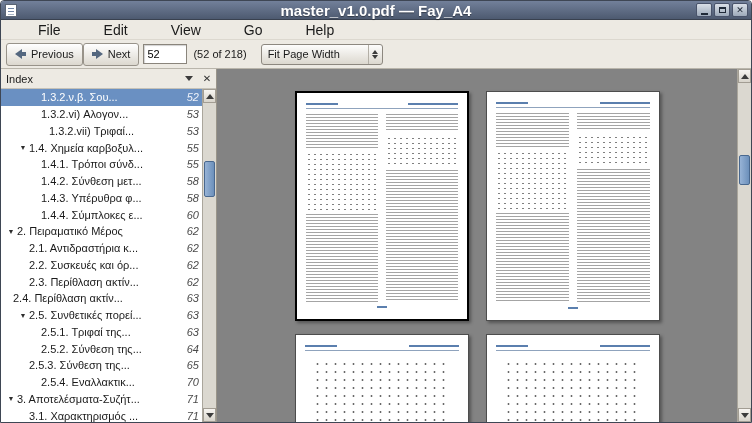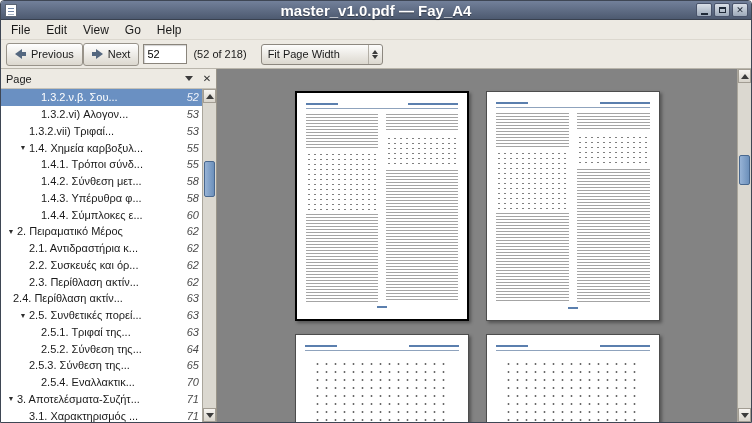--- a/index.html
+++ b/index.html
@@ -22,21 +22,21 @@
   .win-controls { margin-left:auto; display:flex; gap:2px; margin-right:3px; }
   .win-btn { width:16px; height:14px; border:1px solid #49536a; border-radius:2px;
              background:linear-gradient(#d9dfe7,#9daaba); display:flex; align-items:center;
              justify-content:center; color:#202a38; font-size:9px; line-height:1; cursor:default; }
   .glyph-min { width:7px; height:2px; background:#202a38; margin-top:7px; }
   .glyph-max { width:7px; height:6px; border:1px solid #202a38; border-top-width:2px; }
 
   
   .menubar { height:20px; flex:none; display:flex; align-items:center; padding-left:2px;
              background:#edeae3; border-bottom:1px solid #dcd8cf; }
-  .menu-item { padding:2px 8px; font-size:12px; }
+  .menu-item { padding:2px 8px; font-size:14px;margin-left:27px; }
 
   
   .toolbar { height:29px; flex:none; display:flex; align-items:center; padding-left:5px;
              background:#edeae3; border-bottom:1px solid #b9b5ab; }
   .tb-button { display:flex; align-items:center; gap:5px; height:23px; padding:0 8px;
                border:1px solid #98938a; border-radius:3px; font-size:11px; color:#1c1c1c;
                background:linear-gradient(#ffffff,#dcd8cf); }
   .arr { display:flex; align-items:center; }
   .arr-tail { width:4px; height:4px; background:#54677f; }
   .tri-left  { width:0; height:0; border:5px solid transparent; border-left:0;  border-right:7px solid #54677f; }
@@ -164,40 +164,40 @@
           <span class="tri-down-s"></span>
       </span>
     </span>
   </div>
 
   <div class="content">
 
     <div class="sidebar">
       <div class="sidebar-header">
         <span class="sidebar-title-btn">
-          <span class="sidebar-title">Page</span>
+          <span class="sidebar-title">Index</span>
           <span class="chev"></span>
         </span>
         <span class="sidebar-close">
             <span>✕</span>
           </span>
       </div>
       <div class="sidebar-body">
         <div class="toc-list">
             <div class="toc-row selected" style="padding-left: 28px;">
               <span class="toc-arrow"></span>
               <span class="toc-label">1.3.2.ν.β. Σου...</span>
               <span class="toc-page">52</span>
             </div>
             <div class="toc-row" style="padding-left: 28px;">
               <span class="toc-arrow"></span>
               <span class="toc-label">1.3.2.vi) Αλογον...</span>
               <span class="toc-page">53</span>
             </div>
-            <div class="toc-row" style="padding-left: 16px;">
+            <div class="toc-row" style="padding-left: 36px;">
               <span class="toc-arrow"></span>
               <span class="toc-label">1.3.2.vii) Τριφαί...</span>
               <span class="toc-page">53</span>
             </div>
             <div class="toc-row" style="padding-left: 16px;">
               <span class="toc-arrow">▼</span>
               <span class="toc-label">1.4. Χημεία καρβοξυλ...</span>
               <span class="toc-page">55</span>
             </div>
             <div class="toc-row" style="padding-left: 28px;">

